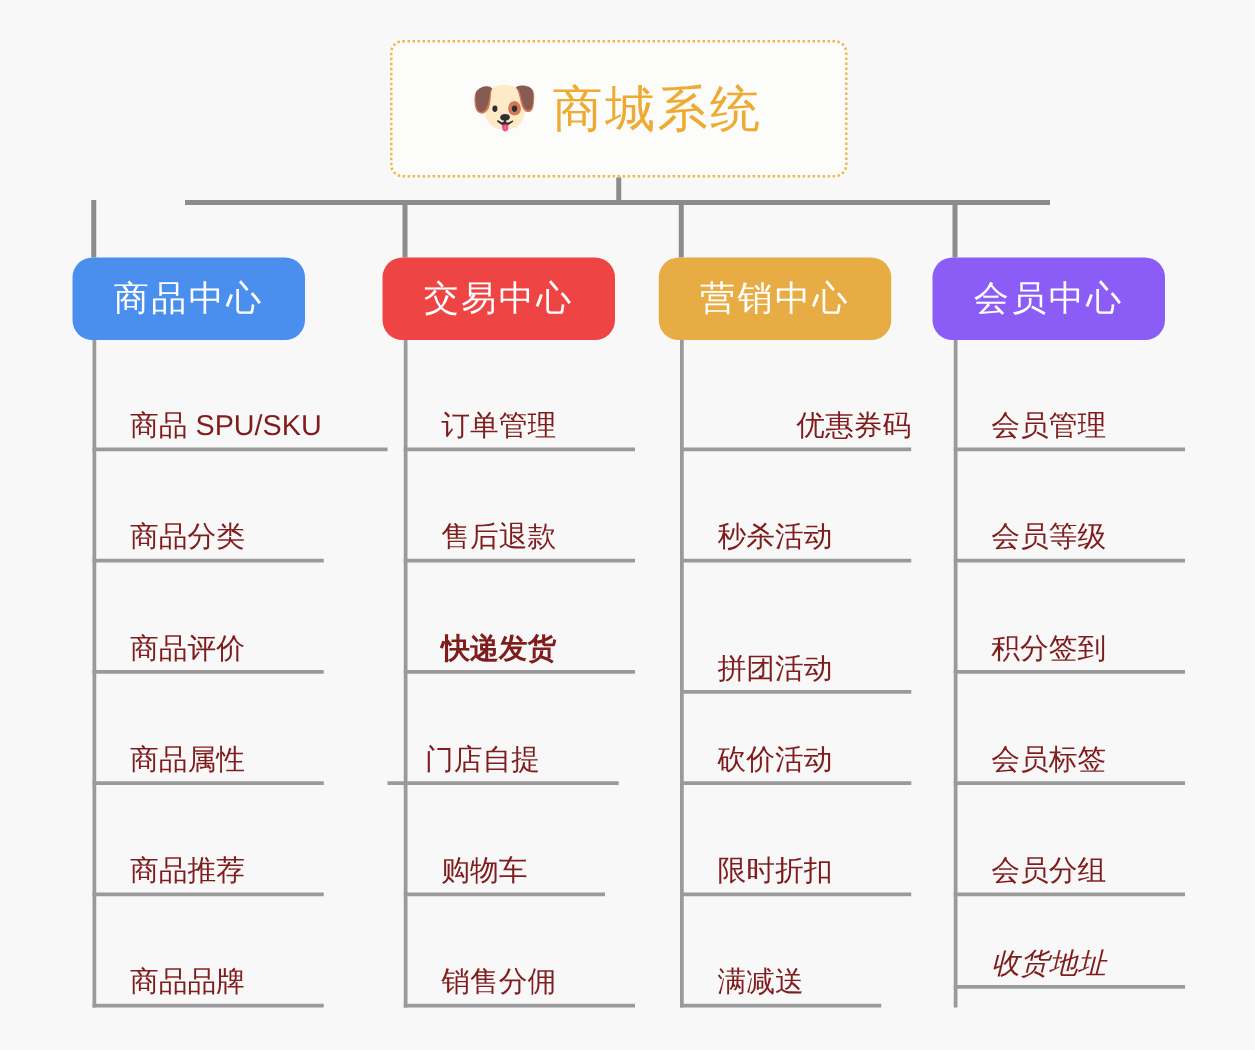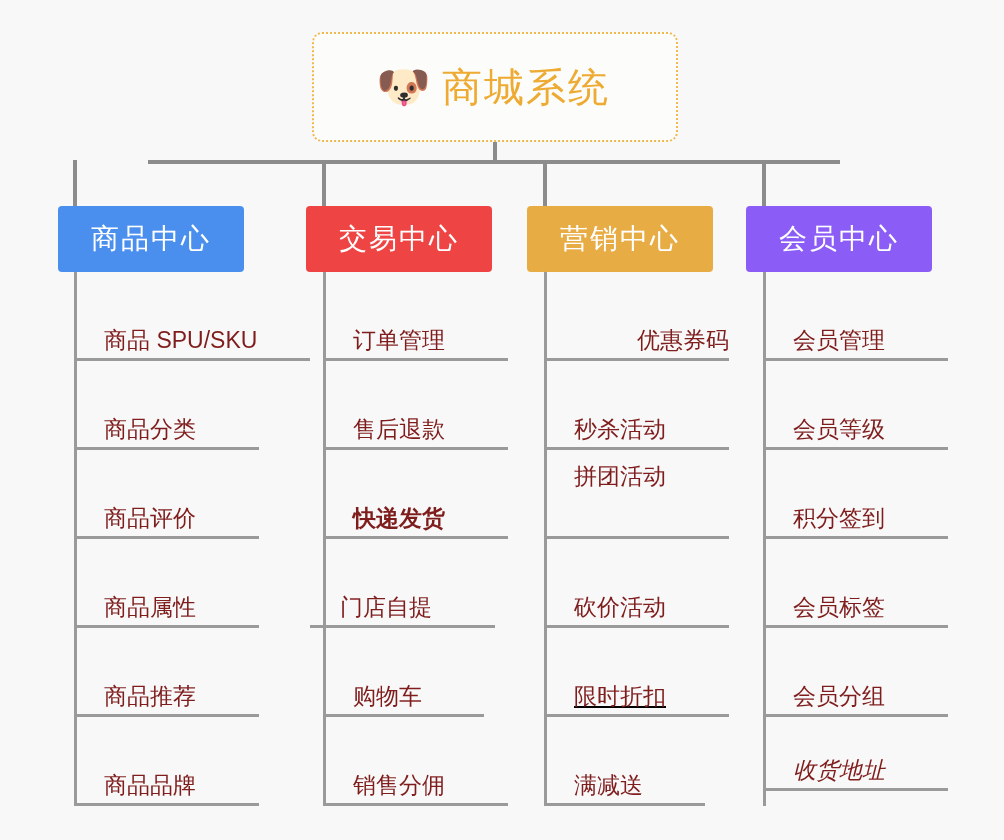--- a/index.html
+++ b/index.html
@@ -72,21 +72,21 @@
     left: 148px;
     top: 160px;
     width: 692px;
   }
 
   
   .cat-box {
     position: absolute;
     box-sizing: border-box;
     height: 66px;
-    border-radius: 4px;
+    border-radius: 16px;
     display: flex;
     align-items: center;
     justify-content: center;
     color: #ffffff;
     font-size: 28px;
     letter-spacing: 2px;
     white-space: nowrap;
   }
 
   
@@ -195,29 +195,29 @@
       <div class="branch" style="left: 544px;">
         <div class="spine" style="height: 534px;"></div>
         <div class="leaf" style="top: 0px; width: 185px; align-items: flex-end;">
           <div class="leaf-label">优惠券码</div>
           <div class="leaf-rule" style="width: 185px;"></div>
         </div>
         <div class="leaf" style="top: 89px; width: 185px;">
           <div class="leaf-label">秒杀活动</div>
           <div class="leaf-rule" style="width: 185px;"></div>
         </div>
-        <div class="leaf" style="top: 178px; width: 185px; gap: 42px;">
+        <div class="leaf" style="top: 194px; width: 185px;">
           <div class="leaf-label">拼团活动</div>
           <div class="leaf-rule" style="width: 185px;"></div>
         </div>
         <div class="leaf" style="top: 267px; width: 185px;">
           <div class="leaf-label">砍价活动</div>
           <div class="leaf-rule" style="width: 185px;"></div>
         </div>
-        <div class="leaf" style="top: 356px; width: 185px; text-decoration: underline;">
+        <div class="leaf" style="top: 356px; width: 185px;">
           <div class="leaf-label">限时折扣</div>
           <div class="leaf-rule" style="width: 185px;"></div>
         </div>
         <div class="leaf" style="top: 445px; width: 161px;">
           <div class="leaf-label">满减送</div>
           <div class="leaf-rule" style="width: 161px;"></div>
         </div>
       </div>
       <div class="branch" style="left: 763px;">
         <div class="spine" style="height: 534px;"></div>

